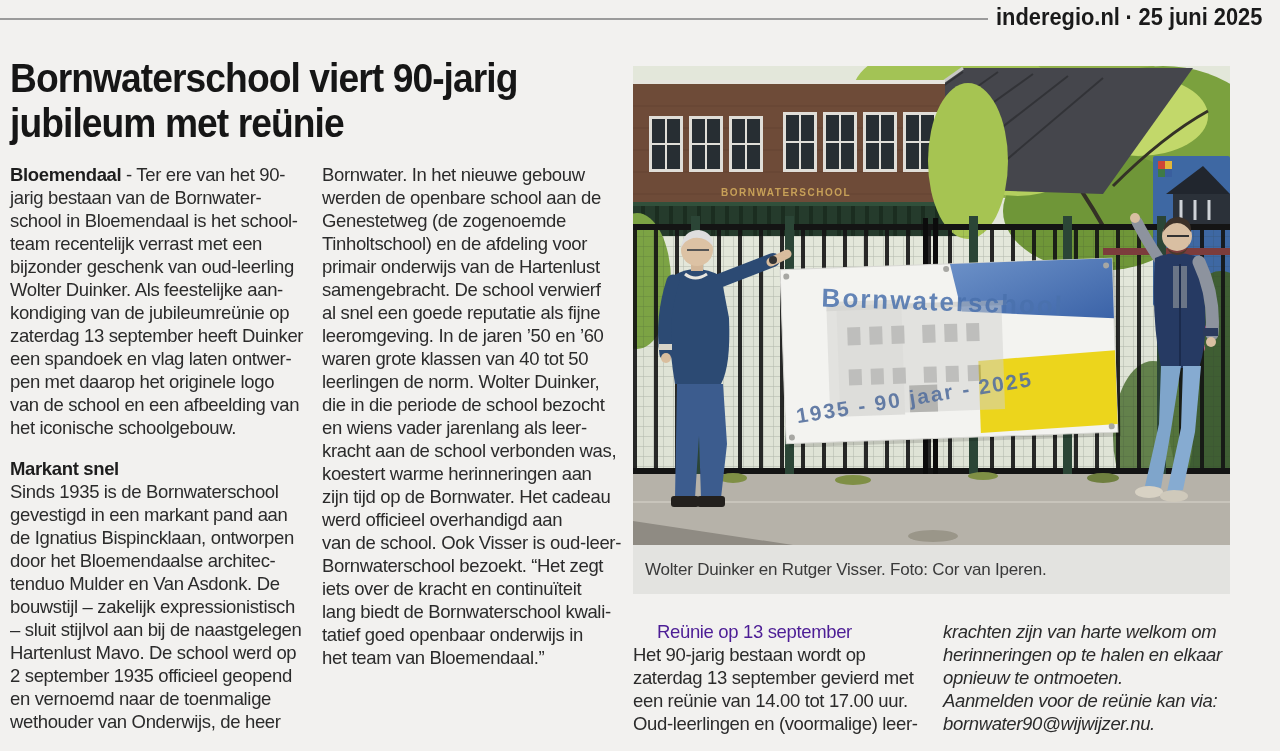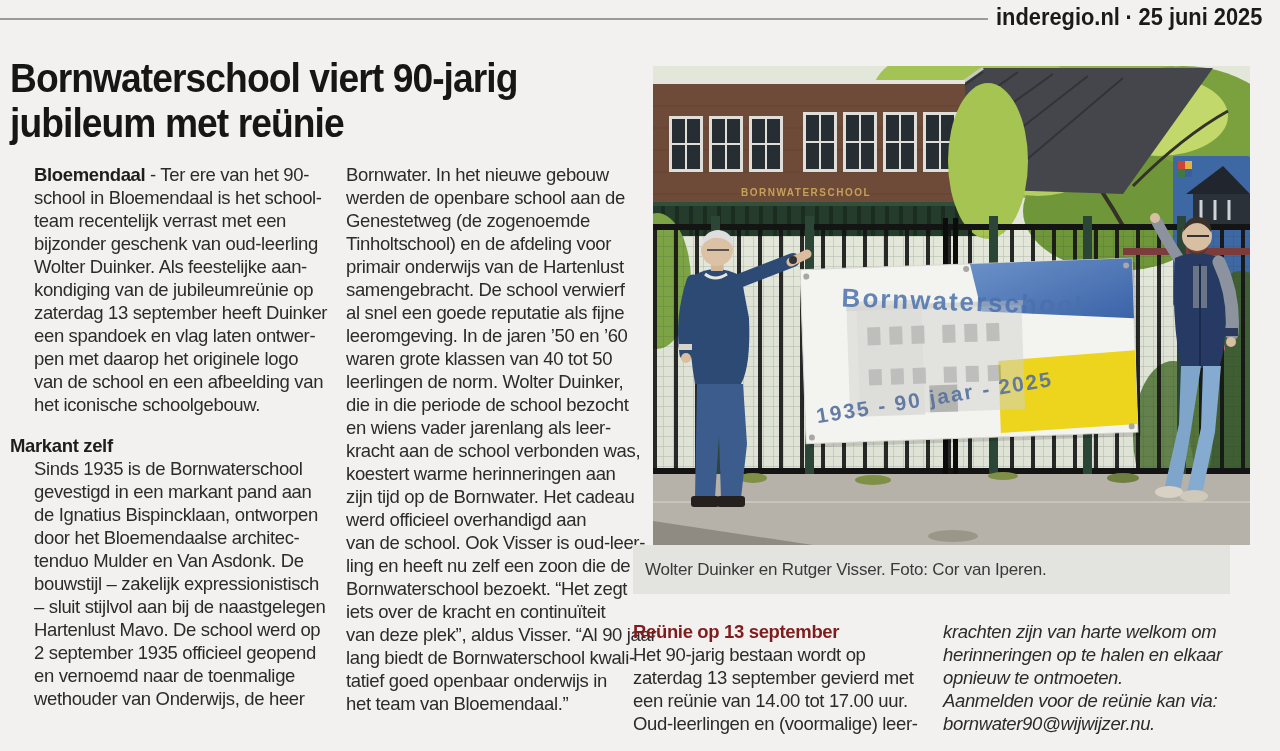--- a/index.html
+++ b/index.html
@@ -26,76 +26,77 @@
     position:absolute; left:10px; top:56px; width:620px;
     font-size:40px; line-height:45px; font-weight:bold;
     letter-spacing:-1px; color:#161616;
     transform:scaleX(.93); transform-origin:0 0;
   }
   .textcol {
     position:absolute; top:163px;
     font-size:18.5px; line-height:23px; letter-spacing:-0.35px;
     color:#2b2b2b;
   }
-  .textcol .tline { white-space:nowrap; height:23px;margin-left:24px; }
+  .textcol .tline { white-space:nowrap; height:23px; }
   #col1 { left:10px;  width:300px; }
   #col2 { left:322px; width:296px; }
   .subhead {
     font-weight:bold; margin-top:18px; height:23px; white-space:nowrap;
     color:#1d1d1d;
   }
   .lead-line b { color:#1d1d1d; }
   .photo-wrap {
     position:absolute; left:633px; top:66px; width:597px; height:479px;
-    background:#dfe3d6; overflow:hidden;margin-left:20px;
+    background:#dfe3d6; overflow:hidden;
   }
   .caption-bar {
     position:absolute; left:633px; top:545px; width:597px; height:49px;
     background:#e3e3e0; display:flex; align-items:center;
   }
   .caption-bar .cap {
     padding-left:12px; font-size:17px; color:#3a3a3a; letter-spacing:-0.2px;
   }
   .bottomcol {
     position:absolute; top:620px;
     font-size:18.5px; line-height:23px; letter-spacing:-0.35px;
   }
   #bcol1 { left:633px; width:302px; }
   #bcol2 { left:943px; width:296px;font-style:italic; }
   .bottomcol .tline { white-space:nowrap; height:23px; }
-  .bhead { font-weight:bold; height:23px; white-space:nowrap; color:#7f1d1d; }
+  .bhead { font-weight:normal; height:23px; white-space:nowrap; color:#4c1d95;margin-left:24px; }
 </style>
 </head>
 <body>
 
 <div class="rule"></div>
 <div class="masthead">
   <span>inderegio.nl</span><span class="sep">·</span><span>25 juni 2025</span>
 </div>
 
 <h1 class="headline">
   <div>Bornwaterschool viert 90-jarig</div>
   <div>jubileum met reünie</div>
 </h1>
 
 <div class="textcol" id="col1">
   <div class="tline lead-line"><b>Bloemendaal</b><span> - Ter ere van het 90-</span></div>
   <div>
+      <div class="tline">jarig bestaan van de Bornwater-</div>
       <div class="tline">school in Bloemendaal is het school-</div>
       <div class="tline">team recentelijk verrast met een</div>
       <div class="tline">bijzonder geschenk van oud-leerling</div>
       <div class="tline">Wolter Duinker. Als feestelijke aan-</div>
       <div class="tline">kondiging van de jubileumreünie op</div>
       <div class="tline">zaterdag 13 september heeft Duinker</div>
       <div class="tline">een spandoek en vlag laten ontwer-</div>
       <div class="tline">pen met daarop het originele logo</div>
       <div class="tline">van de school en een afbeelding van</div>
       <div class="tline">het iconische schoolgebouw.</div>
     </div>
-  <div class="subhead">Markant zelf</div>
+  <div class="subhead">Markant snel</div>
   <div>
       <div class="tline">Sinds 1935 is de Bornwaterschool</div>
       <div class="tline">gevestigd in een markant pand aan</div>
       <div class="tline">de Ignatius Bispincklaan, ontworpen</div>
       <div class="tline">door het Bloemendaalse architec-</div>
       <div class="tline">tenduo Mulder en Van Asdonk. De</div>
       <div class="tline">bouwstijl – zakelijk expressionistisch</div>
       <div class="tline">– sluit stijlvol aan bij de naastgelegen</div>
       <div class="tline">Hartenlust Mavo. De school werd op</div>
       <div class="tline">2 september 1935 officieel geopend</div>
@@ -116,24 +117,22 @@
       <div class="tline">leeromgeving. In de jaren ’50 en ’60</div>
       <div class="tline">waren grote klassen van 40 tot 50</div>
       <div class="tline">leerlingen de norm. Wolter Duinker,</div>
       <div class="tline">die in die periode de school bezocht</div>
       <div class="tline">en wiens vader jarenlang als leer-</div>
       <div class="tline">kracht aan de school verbonden was,</div>
       <div class="tline">koestert warme herinneringen aan</div>
       <div class="tline">zijn tijd op de Bornwater. Het cadeau</div>
       <div class="tline">werd officieel overhandigd aan</div>
       <div class="tline">van de school. Ook Visser is oud-leer-</div>
-      <div class="tline">ling en heeft nu zelf een zoon die de</div>
       <div class="tline">Bornwaterschool bezoekt. “Het zegt</div>
       <div class="tline">iets over de kracht en continuïteit</div>
-      <div class="tline">van deze plek”, aldus Visser. “Al 90 jaar</div>
       <div class="tline">lang biedt de Bornwaterschool kwali-</div>
       <div class="tline">tatief goed openbaar onderwijs in</div>
       <div class="tline">het team van Bloemendaal.”</div>
     </div>
 </div>
 
 <div class="photo-wrap">
 <svg width="597" height="479" viewBox="0 0 597 479" xmlns="http://www.w3.org/2000/svg">
   <defs>
     <pattern id="mesh" width="10" height="10" patternUnits="userSpaceOnUse">

